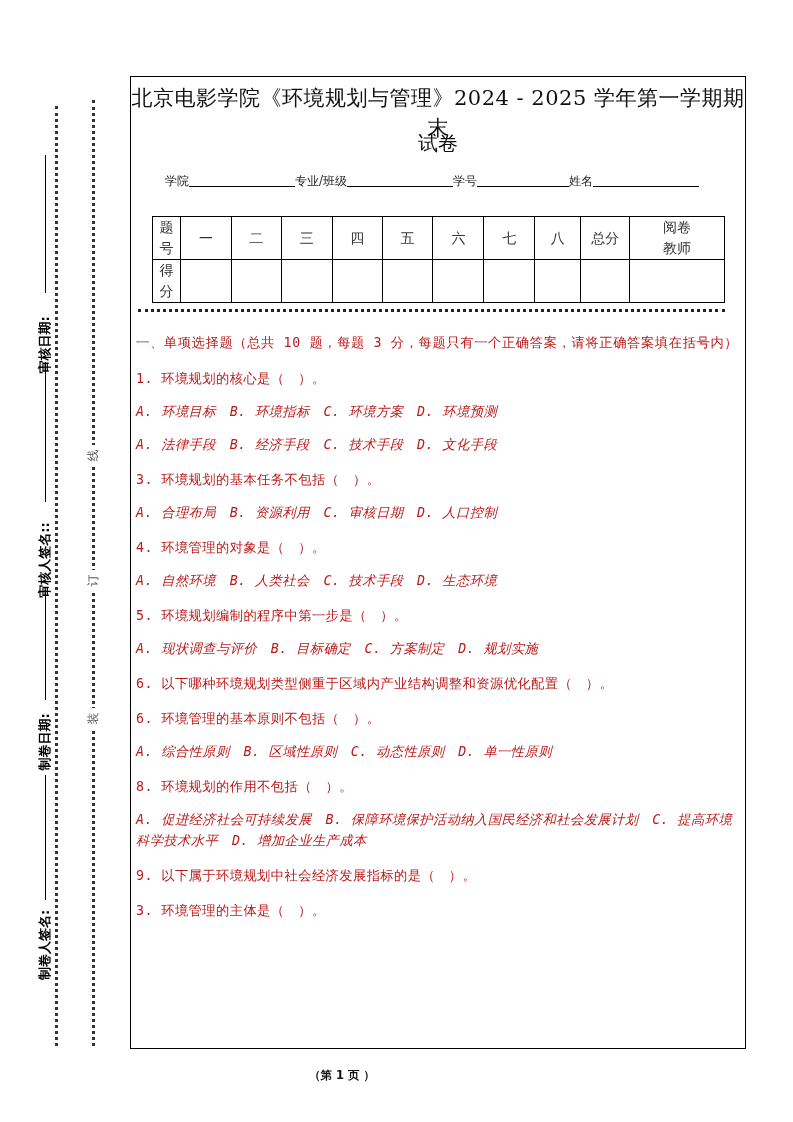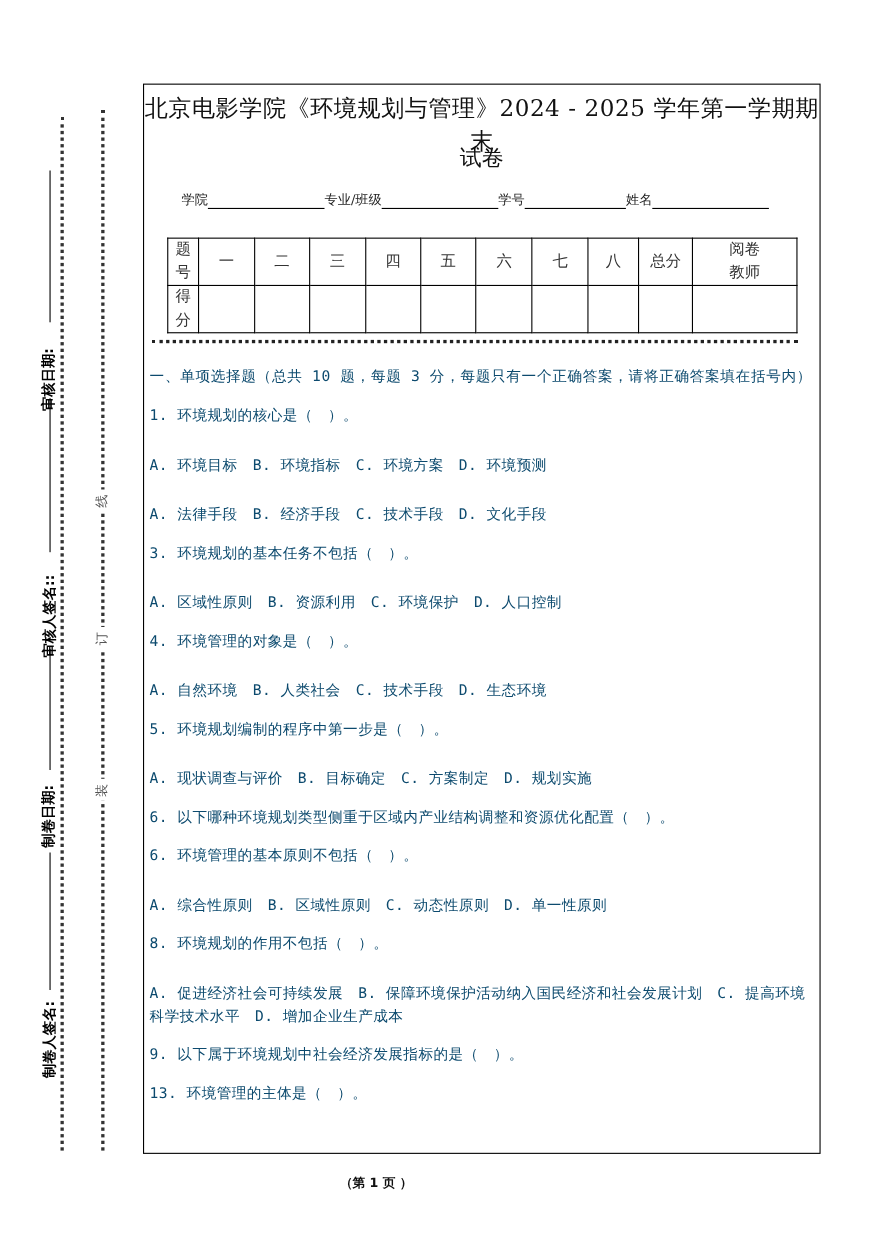--- a/index.html
+++ b/index.html
@@ -31,38 +31,38 @@
 
   .title {
     position: absolute; left: 0; right: 0; top: 6px; text-align: center;
     font-size: 21px; line-height: 30px; letter-spacing: 0.5px; color: #111;
   }
   .subtitle {
     position: absolute; left: 0; right: 0; top: 51px; text-align: center;
     font-size: 20px; line-height: 30px; color: #111;
   }
   .info-row {
-    position: absolute; left: 34px; top: 96px; display: flex; align-items: flex-end;
+    position: absolute; left: 34px; top: 96px; display: flex; align-items: flex-start;
     font-size: 12px; color: #222;
   }
   .info-row .blank { display: inline-block; border-bottom: 1px solid #000; height: 14px; }
 
   table.score {
     position: absolute; left: 21px; top: 139px; width: 573px; height: 86px;
     border-collapse: collapse; font-size: 14px; color: #333;
   }
   table.score td { border: 1.2px solid #000; text-align: center; vertical-align: middle; line-height: 20px; }
   table.score td.stack { font-size: 14px; line-height: 21px; }
 
   .sep-dots { position: absolute; left: 7px; width: 587px; top: 232px; border-top: 3px dotted #222; }
 
-  .content { position: absolute; left: 5px; right: 6px; top: 255px; font-family: "DejaVu Sans Mono", "Liberation Mono", monospace; font-size: 13.3px; color: #0c4a6e; }
+  .content { position: absolute; left: 5px; right: 6px; top: 255px; font-family: "DejaVu Sans Mono", "Liberation Mono", monospace; font-size: 13.3px; color: #b91c1c; }
   .section-title { line-height: 22px; letter-spacing: 0.6px; }
   .q { margin-top: 14px; line-height: 21px; letter-spacing: 0.4px; }
-  .opts { margin-top: 24px; line-height: 21px; letter-spacing: 0.4px; }
+  .opts { margin-top: 12px; line-height: 21px; letter-spacing: 0.4px; font-style: italic; }
 
   .footer { position: absolute; top: 1068px; left: 0; width: 684px; text-align: center; font-family: "DejaVu Sans", sans-serif; font-weight: bold; font-size: 11.5px; color: #111; }
 </style>
 </head>
 <body>
 
 <div>
   <div class="strip-solid" style="top:155px;height:138px;"></div>
   <div class="strip-label" style="top:295px;">
       <span>审核日期:</span>
@@ -156,35 +156,35 @@
 
   <div class="content">
     <div class="section-title">一、单项选择题（总共 10 题，每题 3 分，每题只有一个正确答案，请将正确答案填在括号内）</div>
 
     <div class="q">1. 环境规划的核心是（　）。</div>
     <div class="opts">A. 环境目标　B. 环境指标　C. 环境方案　D. 环境预测</div>
 
     <div class="opts">A. 法律手段　B. 经济手段　C. 技术手段　D. 文化手段</div>
 
     <div class="q">3. 环境规划的基本任务不包括（　）。</div>
-    <div class="opts">A. 区域性原则　B. 资源利用　C. 环境保护　D. 人口控制</div>
+    <div class="opts">A. 合理布局　B. 资源利用　C. 审核日期　D. 人口控制</div>
 
     <div class="q">4. 环境管理的对象是（　）。</div>
     <div class="opts">A. 自然环境　B. 人类社会　C. 技术手段　D. 生态环境</div>
 
     <div class="q">5. 环境规划编制的程序中第一步是（　）。</div>
     <div class="opts">A. 现状调查与评价　B. 目标确定　C. 方案制定　D. 规划实施</div>
 
     <div class="q">6. 以下哪种环境规划类型侧重于区域内产业结构调整和资源优化配置（　）。</div>
 
     <div class="q">6. 环境管理的基本原则不包括（　）。</div>
     <div class="opts">A. 综合性原则　B. 区域性原则　C. 动态性原则　D. 单一性原则</div>
 
     <div class="q">8. 环境规划的作用不包括（　）。</div>
     <div class="opts">A. 促进经济社会可持续发展　B. 保障环境保护活动纳入国民经济和社会发展计划　C. 提高环境科学技术水平　D. 增加企业生产成本</div>
 
     <div class="q">9. 以下属于环境规划中社会经济发展指标的是（　）。</div>
 
-    <div class="q">13. 环境管理的主体是（　）。</div>
+    <div class="q">3. 环境管理的主体是（　）。</div>
   </div>
 </div>
 
 <div class="footer">（第 1 页 ）</div>
 
 </body></html>

